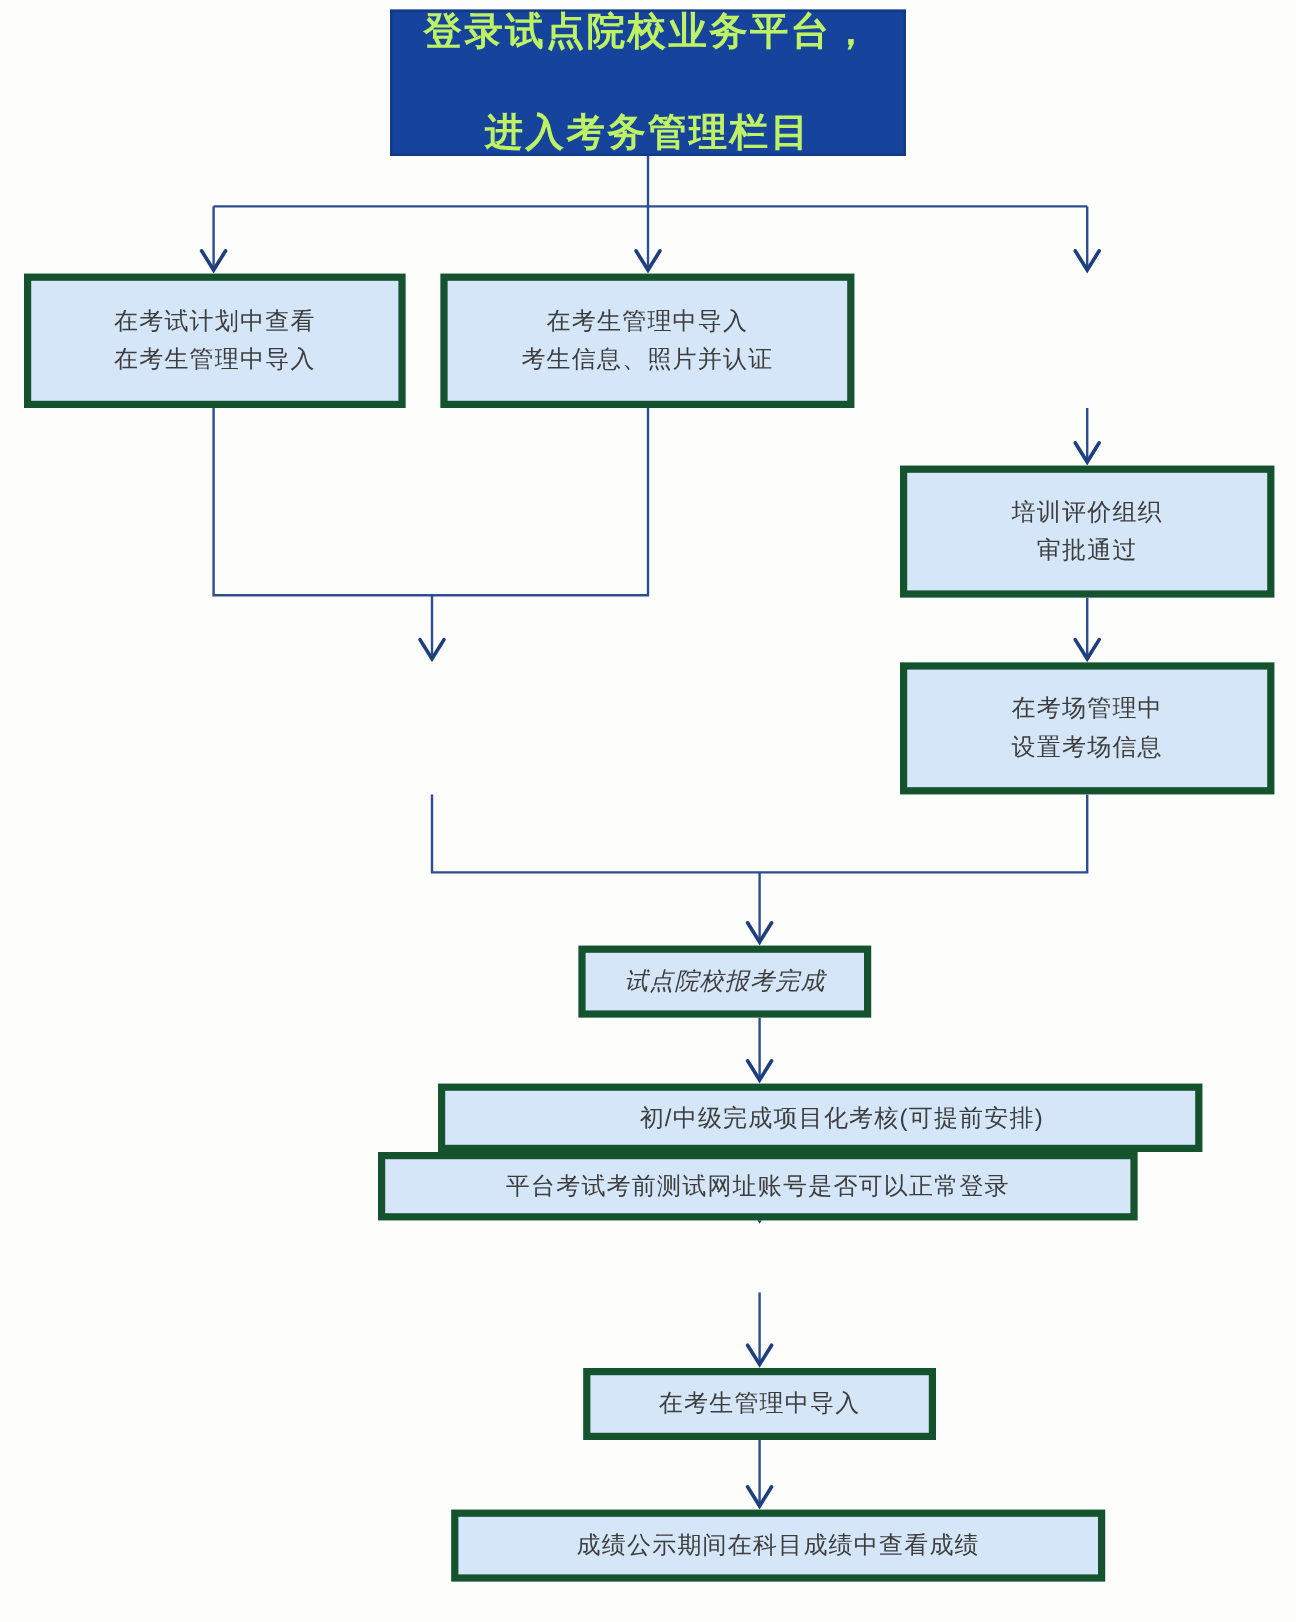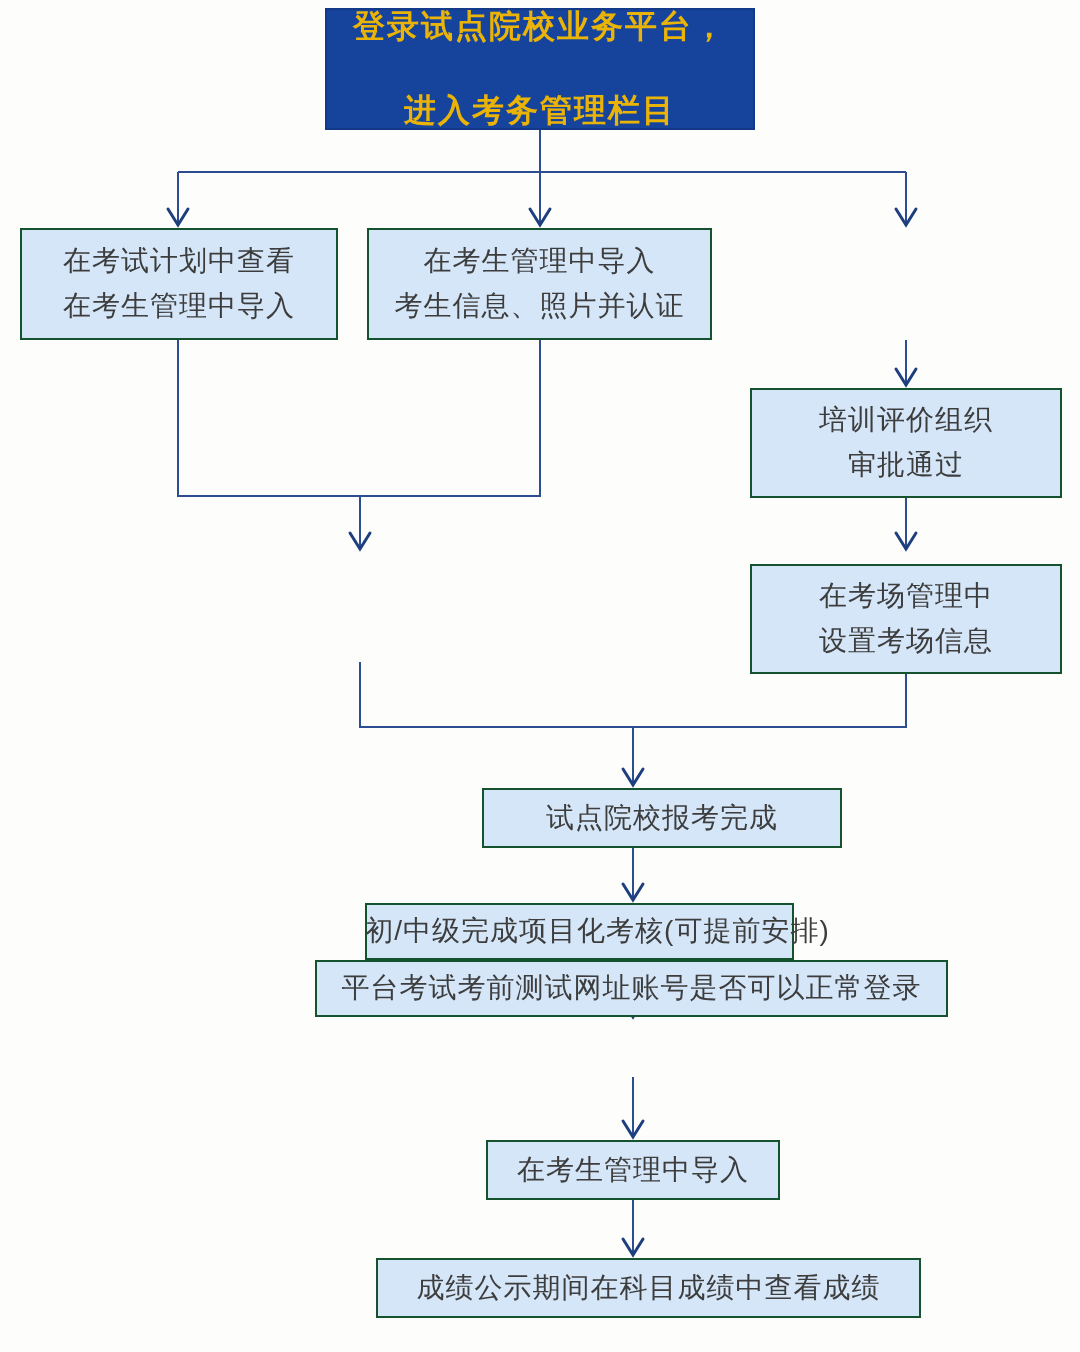--- a/index.html
+++ b/index.html
@@ -9,41 +9,41 @@
     background:#fdfdfb; overflow:hidden;
     font-family:"Liberation Sans", sans-serif;
   }
   svg.wires { position:absolute; left:0; top:0; width:1080px; height:1352px; }
   .wire { stroke:#2c4d90; stroke-width:2; fill:none; }
   .head { stroke:#1e3f7d; stroke-width:3; fill:none; stroke-linecap:round; stroke-linejoin:miter; }
 
   .n {
     position:absolute; box-sizing:border-box;
     display:flex; flex-direction:column; align-items:center; justify-content:center;
-    background:#d4e6f8; border:2px solid #14532d;
-    color:#3d3d3d; font-size:28px; line-height:1.6; text-align:center;
+    background:#d4e6f8; border:6px solid #14532d;
+    color:#3d3d3d; font-size:20px; line-height:1.6; text-align:center;
     letter-spacing:1px;
   }
   .n .l { white-space:nowrap; }
   .n-dark {
     background:#16449c; border:2px solid #123a88;
-    color:#eab308; font-weight:bold; font-size:32px; line-height:1.55;
+    color:#bef264; font-weight:bold; font-size:32px; line-height:1.55;
     letter-spacing:2px;
     gap:34px;
   }
 
   #n-root      { left:325px; top:8px;    width:430px; height:122px; }
   #n-plan      { left:20px;  top:228px;  width:318px; height:112px; }
   #n-candidate { left:367px; top:228px;  width:345px; height:112px; }
   #n-site      { left:750px; top:228px;  width:312px; height:112px; }
   #n-approve   { left:750px; top:388px;  width:312px; height:110px; }
-  #n-room      { left:750px; top:552px;  width:312px; height:110px;margin-top:12px; }
+  #n-room      { left:750px; top:552px;  width:312px; height:110px; }
   #n-batch     { left:205px; top:552px;  width:312px; height:110px; }
-  #n-done      { left:482px; top:788px;  width:360px; height:60px;  }
-  #n-project   { left:365px; top:903px;  width:429px; height:57px;padding-left:36px;  }
+  #n-done      { left:482px; top:788px;  width:244px; height:60px;font-style:italic;  }
+  #n-project   { left:365px; top:903px;  width:637px; height:57px;padding-left:36px;  }
   #n-pretest   { left:315px; top:960px; width:633px; height:57px;  }
   #n-exam      { left:486px; top:1140px; width:294px; height:60px;  }
   #n-scores    { left:360px; top:1258px; width:545px; height:60px;margin-left:16px;  }
 </style>
 </head>
 <body>
 
 <div class="stage">
 
   <svg class="wires" viewBox="0 0 1080 1352" xmlns="http://www.w3.org/2000/svg">

